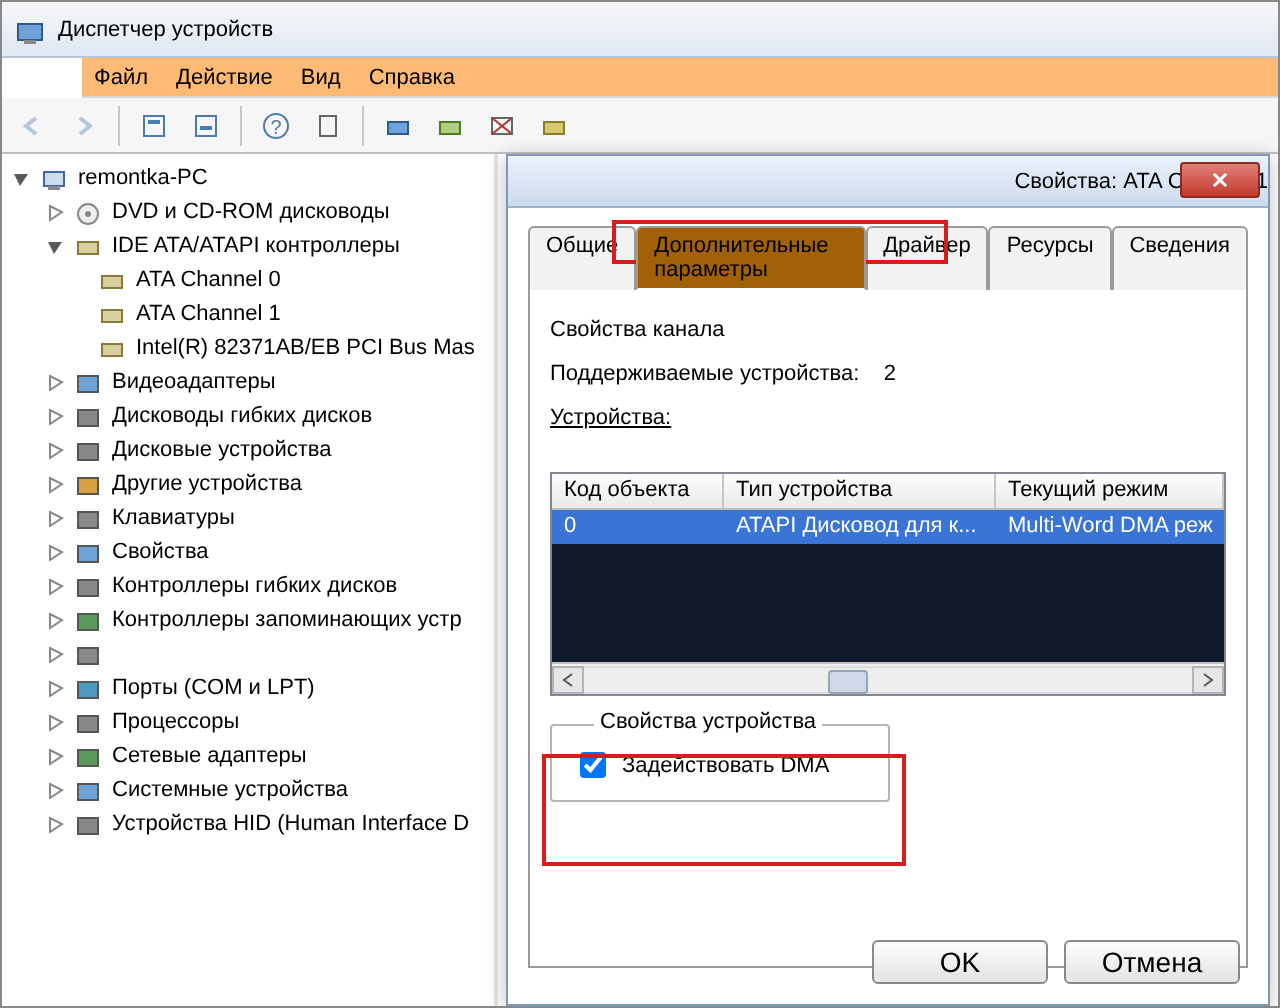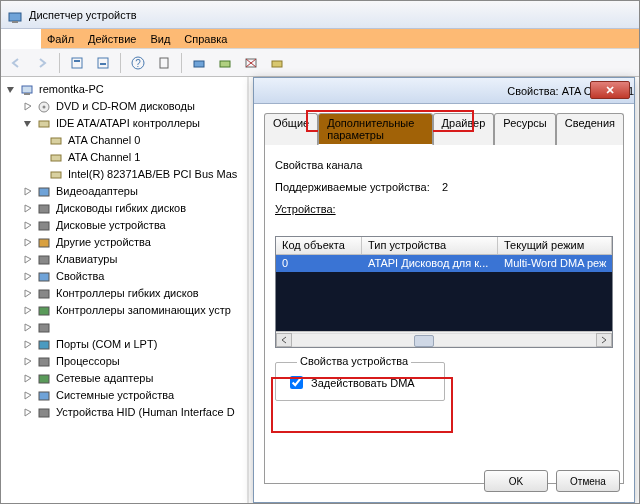--- a/index.html
+++ b/index.html
@@ -190,25 +190,25 @@
   .chk input { width:13px; height:13px; }
   .red-box {
     position: absolute; border: 2px solid #d81b1b; pointer-events:none;
   }
   .dlg-buttons {
     position: absolute;
     right: 14px; bottom: 10px;
     display: flex; gap: 8px;
   }
   .btn {
-    width: 64px; height: 22px;
+    width: 88px; height: 22px;
     background: linear-gradient(#fdfdfd,#e3e3e3);
     border: 1px solid #8a8a8a;
     border-radius: 3px;
-    font-size: 10px;
+    font-size: 14px;
     cursor: default;
     display:flex;align-items:center;justify-content:center;
   }
 </style>
 </head>
 <body>
 
 <div class="titlebar">
   <span class="ticon">
     <svg width="16" height="16">

